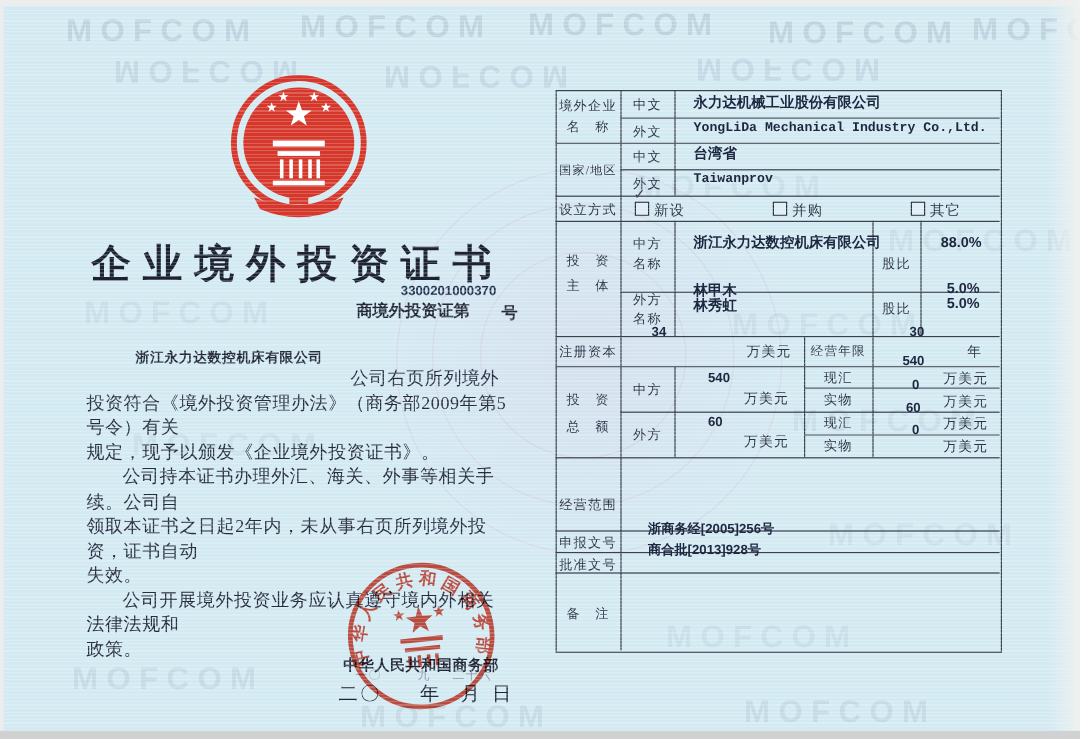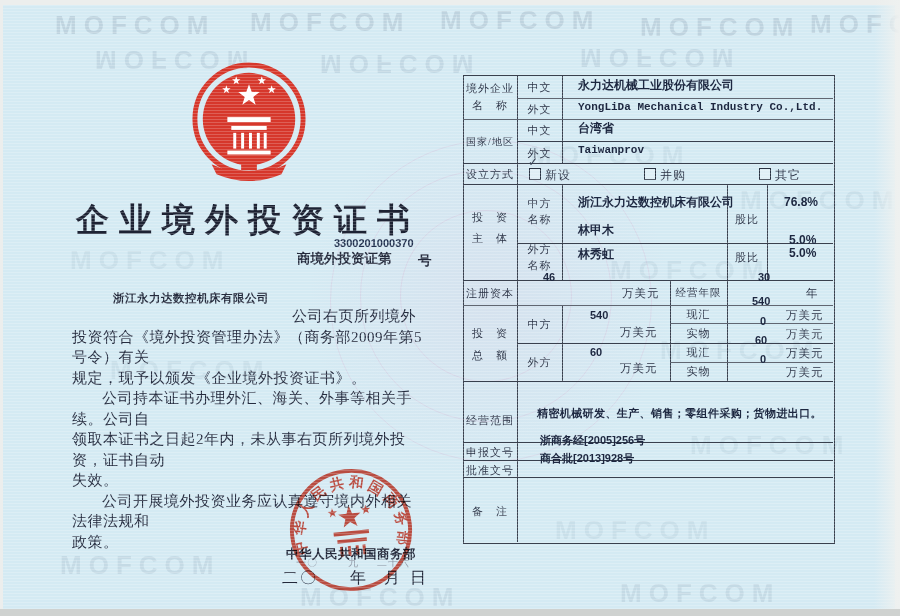--- a/index.html
+++ b/index.html
@@ -187,31 +187,31 @@
   <div class="opt" style="left:529px;top:167px;"><span class="cb"></span><span>新设</span></div>
   <div class="opt" style="left:644px;top:167px;"><span class="cb"></span><span>并购</span></div>
   <div class="opt" style="left:759px;top:167px;"><span class="cb"></span><span>其它</span></div>
 
   <div class="lbl" style="left:463px;top:210px;width:54px;">投　资</div>
   <div class="lbl" style="left:463px;top:231px;width:54px;">主　体</div>
   <div class="lbl" style="left:517px;top:196px;width:45px;">中方</div>
   <div class="lbl" style="left:517px;top:212px;width:45px;">名称</div>
   <div class="val" style="left:578px;top:194px;">浙江永力达数控机床有限公司</div>
   <div class="lbl" style="left:727px;top:212px;width:40px;">股比</div>
-  <div class="val" style="left:784px;top:195px;">76.8%</div>
+  <div class="val" style="left:784px;top:195px;">88.0%</div>
   <div class="lbl" style="left:517px;top:242px;width:45px;">外方</div>
   <div class="lbl" style="left:517px;top:258px;width:45px;">名称</div>
-  <div class="val" style="left:578px;top:222px;">林甲木</div>
+  <div class="val" style="left:578px;top:234px;">林甲木</div>
   <div class="val" style="left:578px;top:246px;">林秀虹</div>
   <div class="lbl" style="left:727px;top:250px;width:40px;">股比</div>
   <div class="val" style="left:789px;top:233px;">5.0%</div>
   <div class="val" style="left:789px;top:246px;">5.0%</div>
 
   <div class="lbl" style="left:463px;top:286px;width:54px;">注册资本</div>
-  <div class="val num" style="left:543px;top:271px;">46</div>
+  <div class="val num" style="left:543px;top:271px;">34</div>
   <div class="unit" style="left:622px;top:286px;">万美元</div>
   <div class="lbl" style="left:670px;top:286px;width:57px;font-size:10.5px;">经营年限</div>
   <div class="val num" style="left:758px;top:271px;">30</div>
   <div class="unit" style="left:806px;top:286px;">年</div>
 
   <div class="lbl" style="left:463px;top:326px;width:54px;">投　资</div>
   <div class="lbl" style="left:463px;top:348px;width:54px;">总　额</div>
   <div class="lbl" style="left:517px;top:317px;width:45px;">中方</div>
   <div class="val num" style="left:590px;top:309px;">540</div>
   <div class="unit" style="left:620px;top:325px;">万美元</div>
@@ -225,21 +225,20 @@
   <div class="val num" style="left:590px;top:346px;">60</div>
   <div class="unit" style="left:620px;top:361px;">万美元</div>
   <div class="lbl" style="left:670px;top:345px;width:57px;">现汇</div>
   <div class="val num" style="left:755px;top:334px;">60</div>
   <div class="unit" style="left:786px;top:346px;">万美元</div>
   <div class="lbl" style="left:670px;top:364px;width:57px;">实物</div>
   <div class="val num" style="left:760px;top:353px;">0</div>
   <div class="unit" style="left:786px;top:365px;">万美元</div>
 
   <div class="lbl" style="left:463px;top:413px;width:54px;">经营范围</div>
-  <div class="val scopeval" style="left:537px;top:406px;">精密机械研发、生产、销售；零组件采购；货物进出口。</div>
 
   <div class="lbl" style="left:463px;top:445px;width:54px;">申报文号</div>
   <div class="val num" style="left:540px;top:433px;">浙商务经[2005]256号</div>
   <div class="lbl" style="left:463px;top:463px;width:54px;">批准文号</div>
   <div class="val num" style="left:540px;top:451px;">商合批[2013]928号</div>
 
   <div class="lbl" style="left:463px;top:504px;width:54px;">备　注</div>
 
   <div id="paper-tex"></div>
   <div id="edge-right"></div>

